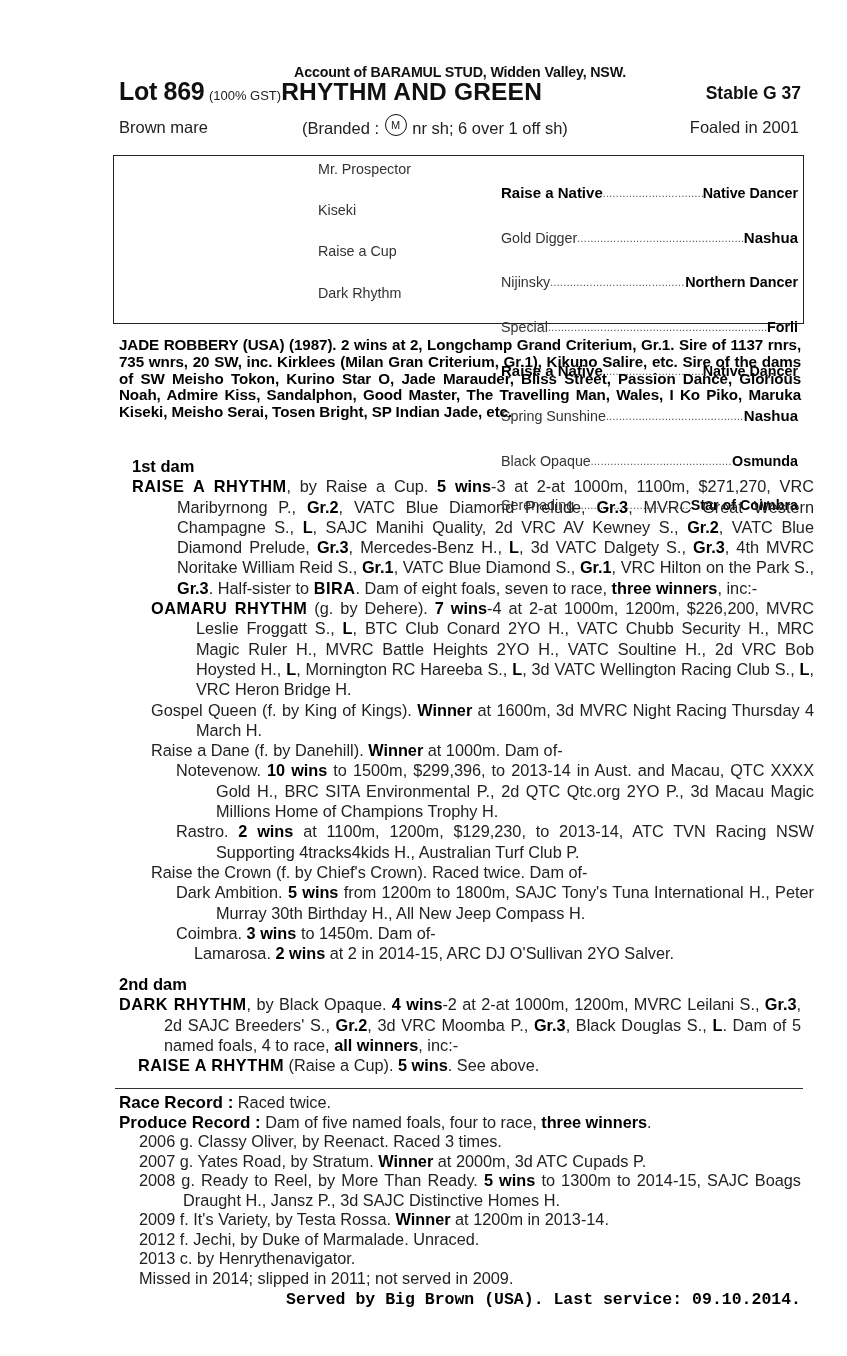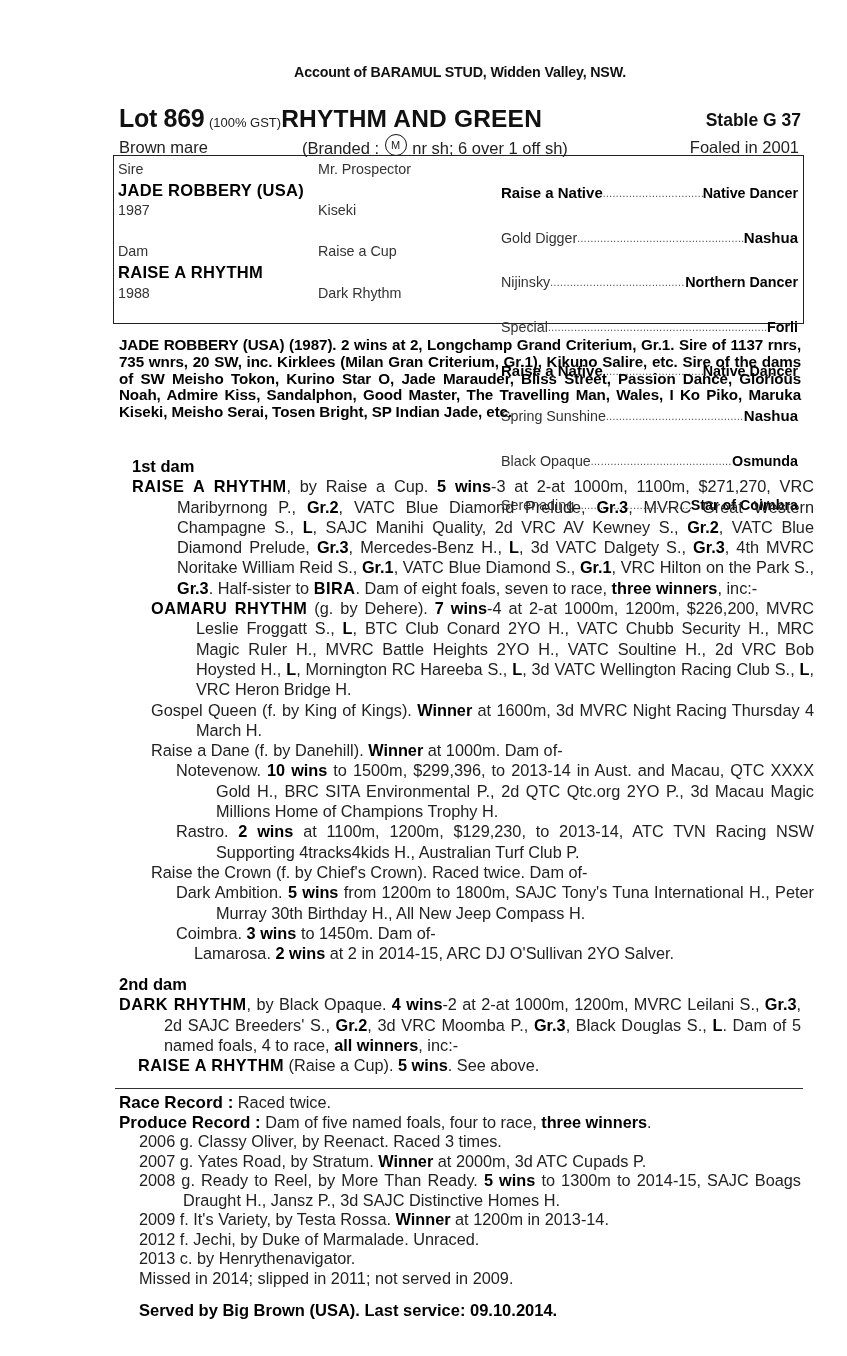--- a/index.html
+++ b/index.html
@@ -7,21 +7,21 @@
     width: 847px; height: 1356px; position: relative; overflow: hidden;
     color: #111; font-family: "Liberation Sans", sans-serif;
   }
   .page { position: absolute; left: 119px; top: 62px; width: 682px; }
 
   .account {
     text-align: center; font-weight: bold; font-size: 15.5px;
     letter-spacing: -0.2px; transform: scaleX(0.92); transform-origin: center;
     height: 20px; line-height: 20px; margin-left: 0;
   }
-  .title-row { position: relative; height: 32px; line-height: 32px; white-space: nowrap; margin-top: 20px; }
+  .title-row { position: relative; height: 32px; line-height: 18px; white-space: nowrap; }
   .lot { font-weight: bold; font-size: 25px; letter-spacing: -0.3px; }
   .gst { font-size: 13px; color: #222; }
   .horse-name { font-weight: bold; font-size: 24.5px; letter-spacing: 0.2px; }
   .stable { position: absolute; right: 0; top: 2px; font-weight: bold; font-size: 17.5px; }
 
   .desc-row { position: relative; height: 26px; line-height: 26px; font-size: 16.5px; color: #222; white-space: nowrap; }
   .desc-row .colour { position: absolute; left: 0; }
   .desc-row .brand { position: absolute; left: 183px; }
   .desc-row .foaled { position: absolute; right: 2px; }
   .brand-mark {
@@ -63,21 +63,21 @@
   .p2 { padding-left: 64px; text-indent: -45px; }
   .p3 { padding-left: 84px; text-indent: -40px; }
   .p4 { padding-left: 64px; text-indent: -20px; }
   .p5 { padding-left: 65px; text-indent: -3px; }
 
   .divider { position: absolute; left: -4px; top: 1026px; width: 688px; height: 0; border-top: 1.6px solid #333; }
 
   .records { position: absolute; left: 0; top: 1031px; width: 682px; font-size: 16.3px; line-height: 19.5px; color: #222; }
   .records .lbl { font-weight: bold; color: #000; font-size: 17px; }
   .records .foal { padding-left: 64px; text-indent: -44px; text-align: justify; }
-  .served { text-align: left; font-weight: bold; font-size: 16.5px; color: #000; margin-top: 13px; padding-left: 20px; }
+  .served { text-align: right; font-weight: bold; font-size: 16.5px; color: #000; margin-top: 2px; padding-left: 20px; font-family: Liberation Mono, monospace; }
 </style>
 </head>
 <body>
 
 <div class="page">
 
   <div class="account">Account of BARAMUL STUD, Widden Valley, NSW.</div>
 
   <div class="title-row">
     <span class="lot">Lot 869</span>
@@ -89,29 +89,20 @@
     <span class="colour">Brown mare</span>
     <span class="brand">
       <span>(Branded :</span>
       <span class="brand-mark">M</span>
       <span>nr sh; 6 over 1 off sh)</span>
     </span>
     <span class="foaled">Foaled in 2001</span>
   </div>
 
   <div class="pedigree">
-    <div class="ped-col c1">
-      <div class="r">Sire</div>
-      <div class="r bold-name">JADE ROBBERY (USA)</div>
-      <div class="r">1987</div>
-      <div class="r"></div>
-      <div class="r">Dam</div>
-      <div class="r bold-name">RAISE A RHYTHM</div>
-      <div class="r">1988</div>
-    </div>
     <div class="ped-col c2">
       <div class="r">Mr. Prospector</div>
       <div class="r"></div>
       <div class="r">Kiseki</div>
       <div class="r"></div>
       <div class="r">Raise a Cup</div>
       <div class="r"></div>
       <div class="r">Dark Rhythm</div>
     </div>
     <div class="ped-col c3">

